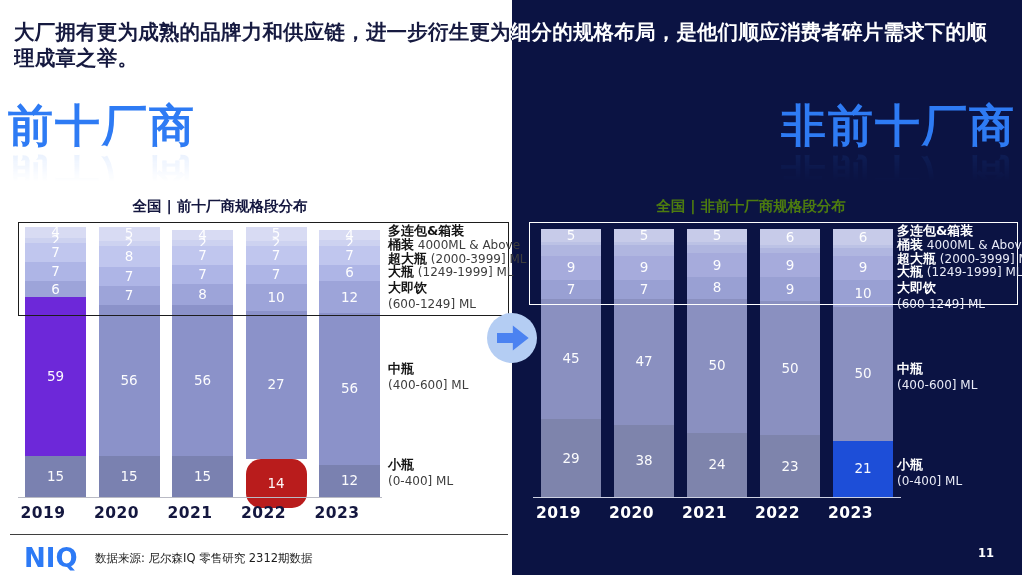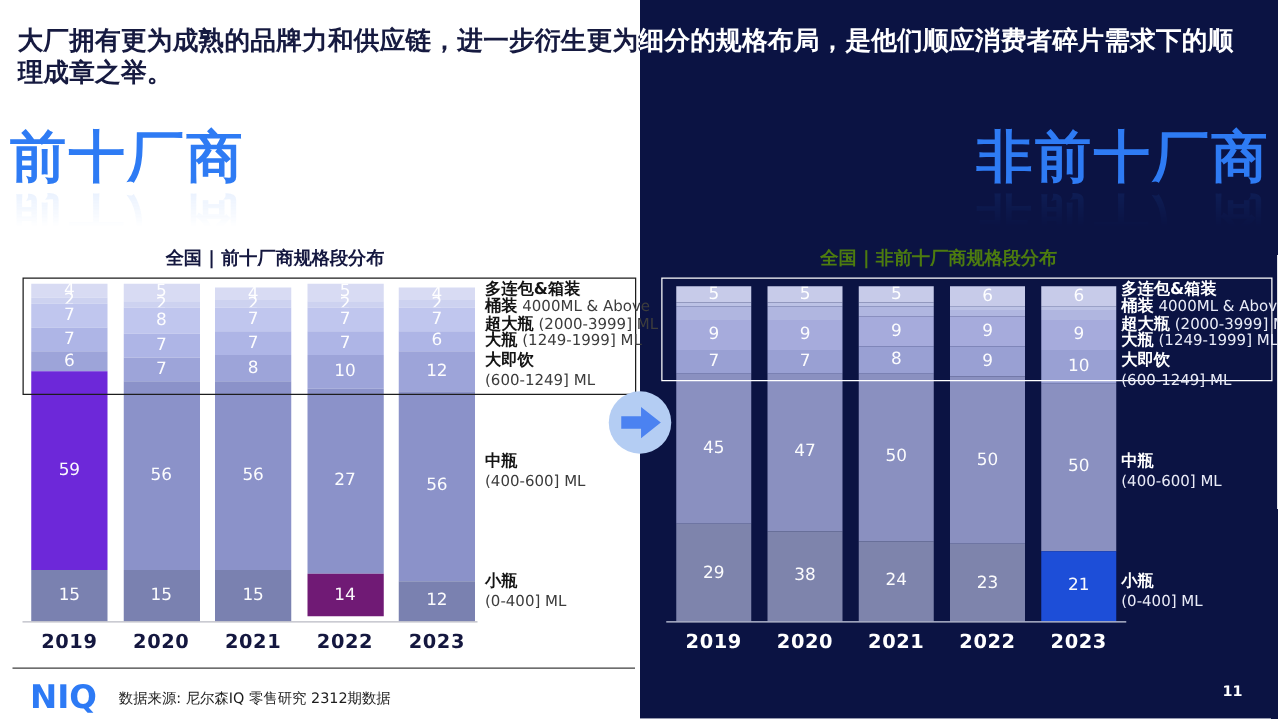--- a/index.html
+++ b/index.html
@@ -32,21 +32,21 @@
 
   .chart-title { position:absolute; top:197px; font-size:14.5px; font-weight:700; text-underline-offset:3px; white-space:nowrap; z-index:6; }
   #chart-left .chart-title { left:0; width:440px; text-align:center; color:#14173f; }
   #chart-right .chart-title { left:20px; width:440px; text-align:center; color:#4d7c0f; }
 
   .bar { position:absolute; display:flex; flex-direction:column; z-index:2; }
   .seg { width:100%; display:flex; align-items:center; justify-content:center; }
   .seg span { font-size:13.5px; color:rgba(255,255,255,0.97); line-height:13px; }
 
   .axis-line { position:absolute; height:1px; z-index:3; }
-  .cat-label { position:absolute; top:504px; width:70px; text-align:center; font-size:15.5px; font-weight:700; letter-spacing:0.5px; z-index:3; }
+  .cat-label { position:absolute; top:504px; width:70px; text-align:left; font-size:15.5px; font-weight:700; letter-spacing:0.5px; z-index:3; }
   .light-theme .cat-label { color:#14173f; }
   .dark-theme .cat-label { color:#ffffff; }
   .light-theme .axis-line { background:#b9bac4; }
   .dark-theme .axis-line { background:#cdd1e2; }
 
   .hl-box { position:absolute; z-index:5; }
   .light-theme .hl-box { border:1.5px solid #1d1d1d; }
   .dark-theme .hl-box { border:1.5px solid #ffffff; }
 
   .legend-row { position:absolute; white-space:nowrap; z-index:6; font-size:12px; }
@@ -170,21 +170,21 @@
         </div>
         <div class="seg" style="height: 18.9px; background: rgb(174, 181, 230);">
           <span>7</span>
         </div>
         <div class="seg" style="height: 27px; background: rgb(157, 164, 217);">
           <span>10</span>
         </div>
         <div class="seg" style="height: 148.5px; background: rgb(139, 146, 201);">
           <span>27</span>
         </div>
-        <div class="seg" style="height: 34px; background: #701a75;">
+        <div class="seg" style="height: 49px; background: #b91c1c; border-radius: 15px;">
           <span>14</span>
         </div>
       </div>
       <div class="cat-label" style="left: 241px;">2022</div>
       <div class="bar" style="left: 319px; width: 61px; top: 229.7px;">
         <div class="seg" style="height: 10.8px; background: rgb(216, 219, 243);">
           <span>4</span>
         </div>
         <div class="seg" style="height: 5.4px; background: rgb(205, 210, 240);">
           <span>2</span>

